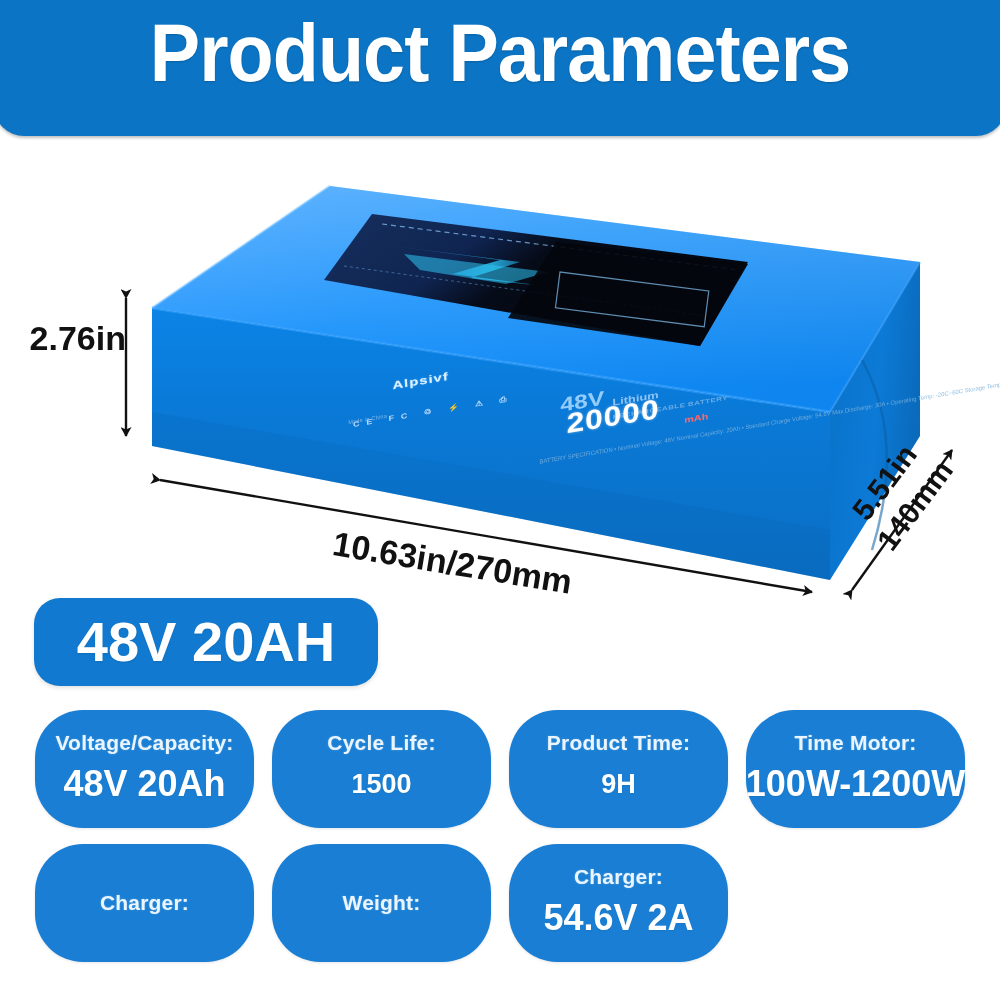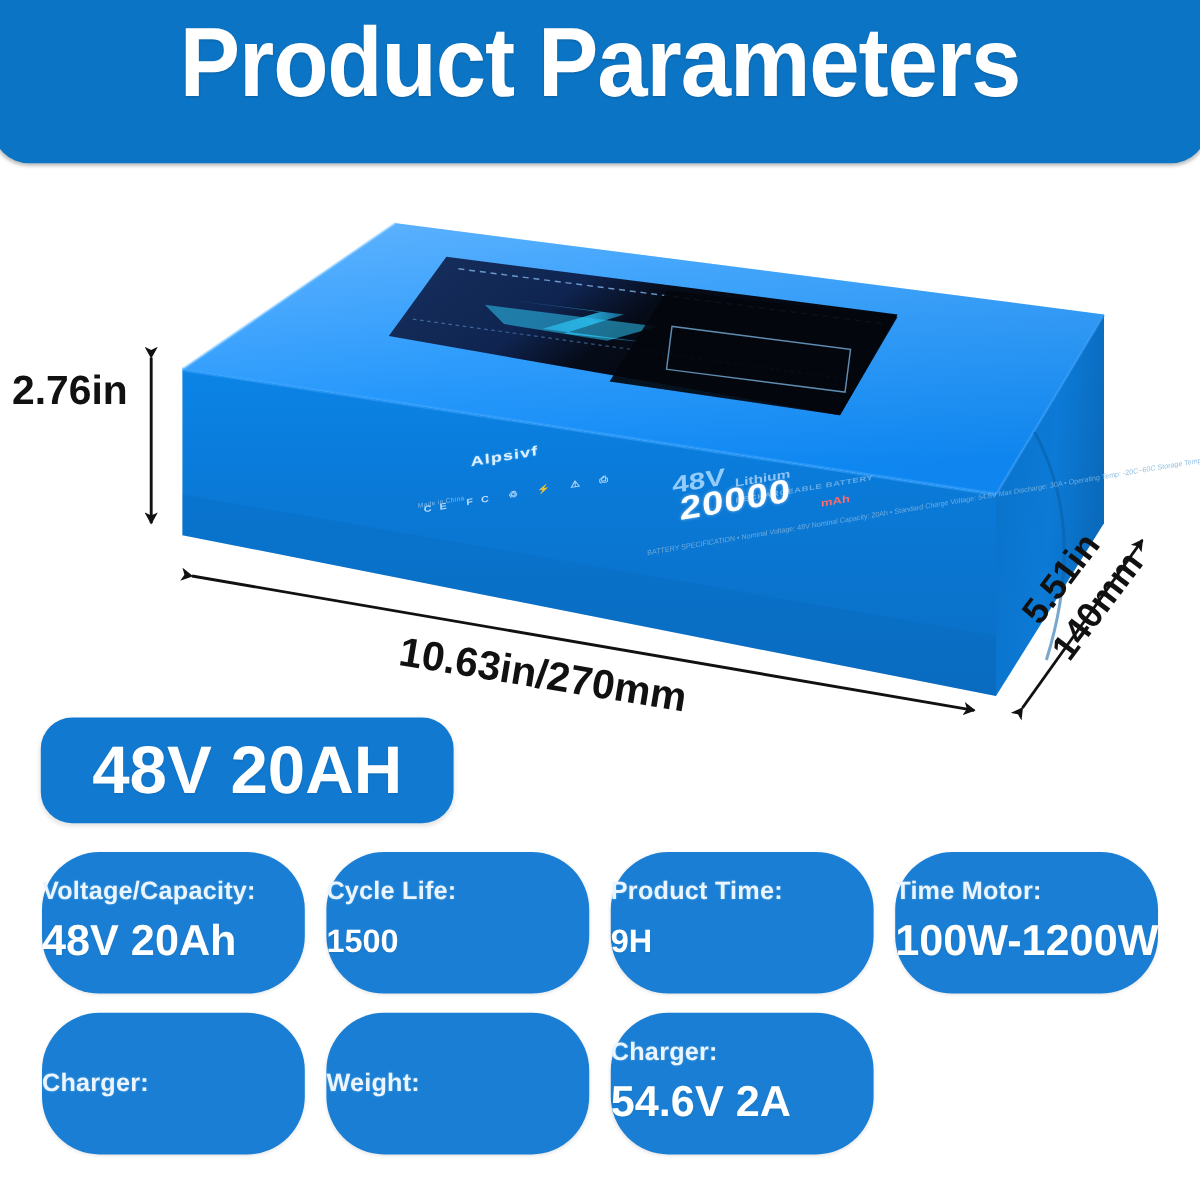--- a/index.html
+++ b/index.html
@@ -141,24 +141,24 @@
   
   .dim {
     position: absolute;
     color: #111111;
     font-family: "Liberation Sans Narrow", "Liberation Sans", sans-serif;
     font-weight: bold;
     white-space: nowrap;
   }
   .dim-height {
     left: 10px;
-    top: 304px;
+    top: 316px;
     font-size: 34px;
     line-height: 44px;
-    text-align: left;
+    text-align: right;
     width: 116px;
   }
   .dim-width {
     left: 333px;
     top: 524px;
     font-size: 34px;
     transform: rotate(9.3deg);
     transform-origin: left center;
   }
   .dim-depth {
@@ -203,21 +203,21 @@
     grid-template-columns: repeat(4, 219px);
     grid-auto-rows: 118px;
     column-gap: 18px;
     row-gap: 16px;
   }
   .pill {
     background: #1a7fd4;
     border-radius: 48px;
     display: flex;
     flex-direction: column;
-    align-items: flex-start;
+    align-items: center;
     justify-content: center;
     box-shadow: 0 1px 3px rgba(0,0,0,0.10);
   }
   .pill-label {
     color: #eaf5ff;
     font-family: "Liberation Sans Narrow", "Liberation Sans", sans-serif;
     font-size: 21px;
     font-weight: bold;
     line-height: 26px;
     letter-spacing: 0.2px;

